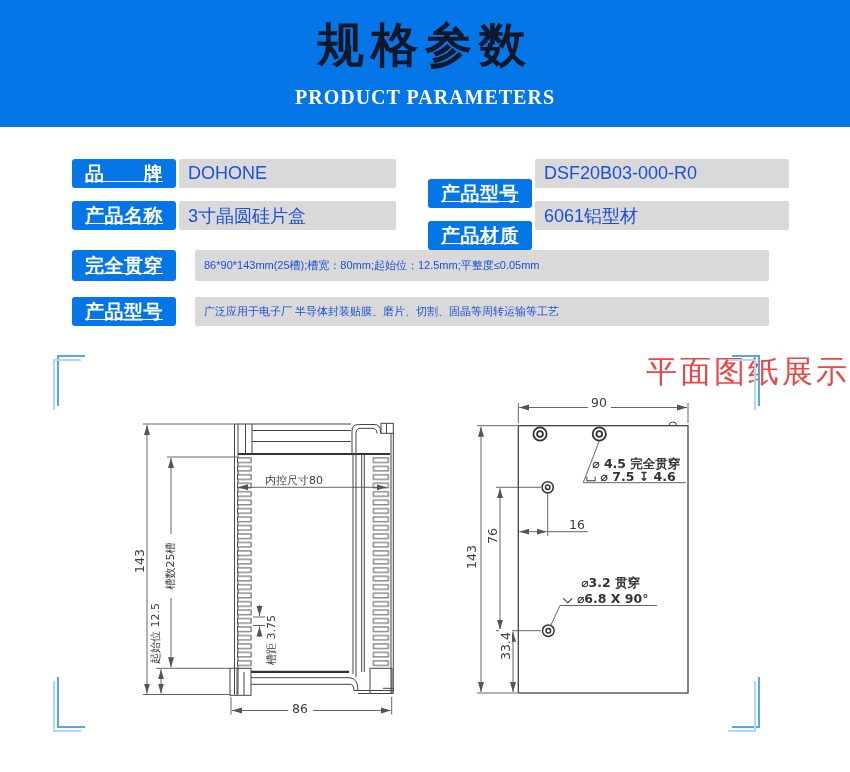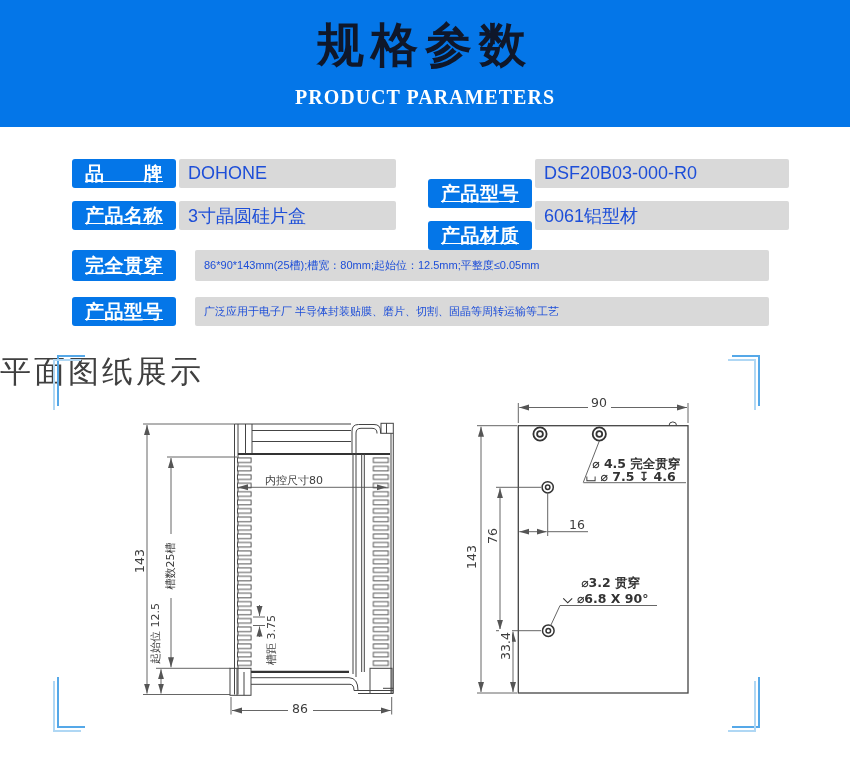--- a/index.html
+++ b/index.html
@@ -23,22 +23,22 @@
        font-size:18px;display:flex;align-items:center;padding-left:9px;box-sizing:border-box;}
   .r1{top:159px;height:29px;}
   .r2{top:201px;height:29px;}
   .r3{top:250px;height:31px;}
   .r4{top:297px;height:29px;}
   .c1l{left:72px;}  .c1v{left:179px;width:217px;}
   .c2l{left:428px;margin-top:20px;} .c2v{left:535px;width:254px;}
   .wide{left:179px;width:574px;font-size:11px;margin-left:16px;}
 
   
-  .sec-title{position:absolute;left:0;top:351px;width:850px;text-align:left;
-       color:#404040;font-size:31px;font-weight:400;letter-spacing:3px;}
+  .sec-title{position:absolute;left:0;top:351px;width:850px;text-align:right;
+       color:#ef4444;font-size:31px;font-weight:400;letter-spacing:3px;}
 
   
   .corner{position:absolute;width:26px;height:49px;}
   .tl1{left:57px;top:355px;border-left:2px solid #55A8E8;border-top:2px solid #55A8E8;}
   .tl2{left:53px;top:359px;border-left:2px solid #AFD7F4;border-top:2px solid #AFD7F4;}
   .tr1{left:732px;top:355px;border-right:2px solid #55A8E8;border-top:2px solid #55A8E8;}
   .tr2{left:728px;top:359px;border-right:2px solid #AFD7F4;border-top:2px solid #AFD7F4;}
   .bl1{left:57px;top:677px;border-left:2px solid #55A8E8;border-bottom:2px solid #55A8E8;}
   .bl2{left:53px;top:681px;border-left:2px solid #AFD7F4;border-bottom:2px solid #AFD7F4;}
   .br1{left:732px;top:677px;border-right:2px solid #55A8E8;border-bottom:2px solid #55A8E8;}

